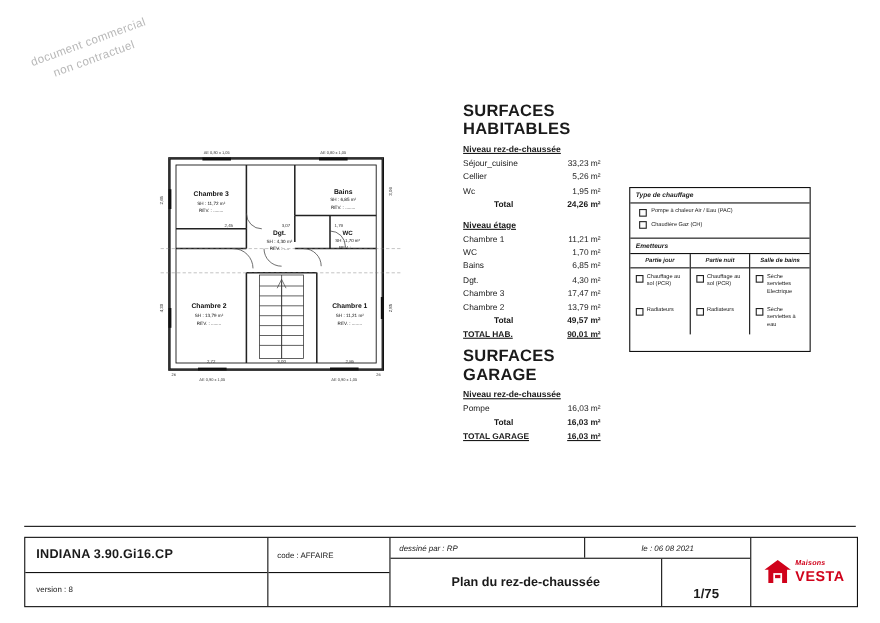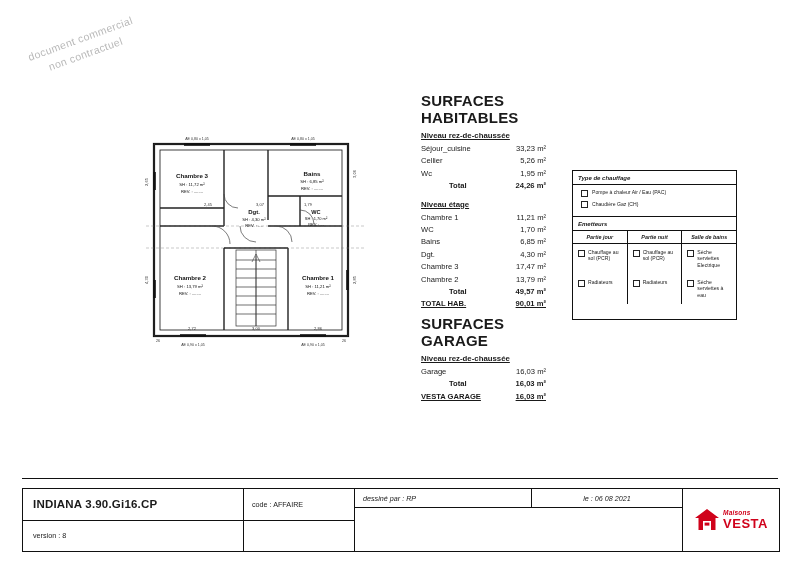--- a/index.html
+++ b/index.html
@@ -276,29 +276,29 @@
     <div class="row grand">
       <span class="lbl">TOTAL HAB.</span>
       <span class="val">90,01 m²</span>
     </div>
 
     <div class="gap-sm"></div>
 
     <div class="sec-title">SURFACES GARAGE</div>
     <div class="sub-title">Niveau rez-de-chaussée</div>
     <div class="row">
-      <span class="lbl">Garage</span>
+      <span class="lbl">Pompe</span>
       <span class="val">16,03 m²</span>
     </div>
     <div class="row total">
       <span class="lbl">Total</span>
       <span class="val">16,03 m²</span>
     </div>
     <div class="row grand">
-      <span class="lbl">VESTA GARAGE</span>
+      <span class="lbl">TOTAL GARAGE</span>
       <span class="val">16,03 m²</span>
     </div>
   </div>
 
   <div class="heatbox">
     <div class="hb-title">Type de chauffage</div>
     <div class="hb-line"></div>
     <div class="hb-opt">
       <span class="cbx"></span>
       <span>Pompe à chaleur Air / Eau (PAC)</span>
@@ -356,20 +356,24 @@
       <div class="cell bot">version : 8</div>
     </div>
     <div class="c-col c-code">
       <div class="cell top">code : AFFAIRE</div>
       <div class="cell bot"></div>
     </div>
     <div class="c-col c-mid">
       <div class="top">
         <div class="l">dessiné par : RP</div>
         <div class="r">le : 06 08 2021</div>
+      </div>
+      <div class="bot">
+        <div class="title">Plan du rez-de-chaussée</div>
+        <div class="pg">1/75</div>
       </div>
     </div>
     <div class="c-col c-logo">
       <div class="logo-wrap">
         <div class="logo-house">
           <svg width="26" height="26" viewBox="0 0 26 26" xmlns="http://www.w3.org/2000/svg">
             <path d="M13 2 L25 11 L21.5 11 L21.5 23 L4.5 23 L4.5 11 L1 11 Z" fill="#d0021b"></path>
             <rect x="9" y="14" width="8" height="9" fill="#ffffff"></rect>
             <rect x="10.6" y="15.6" width="4.8" height="3" fill="#d0021b"></rect>
           </svg>

